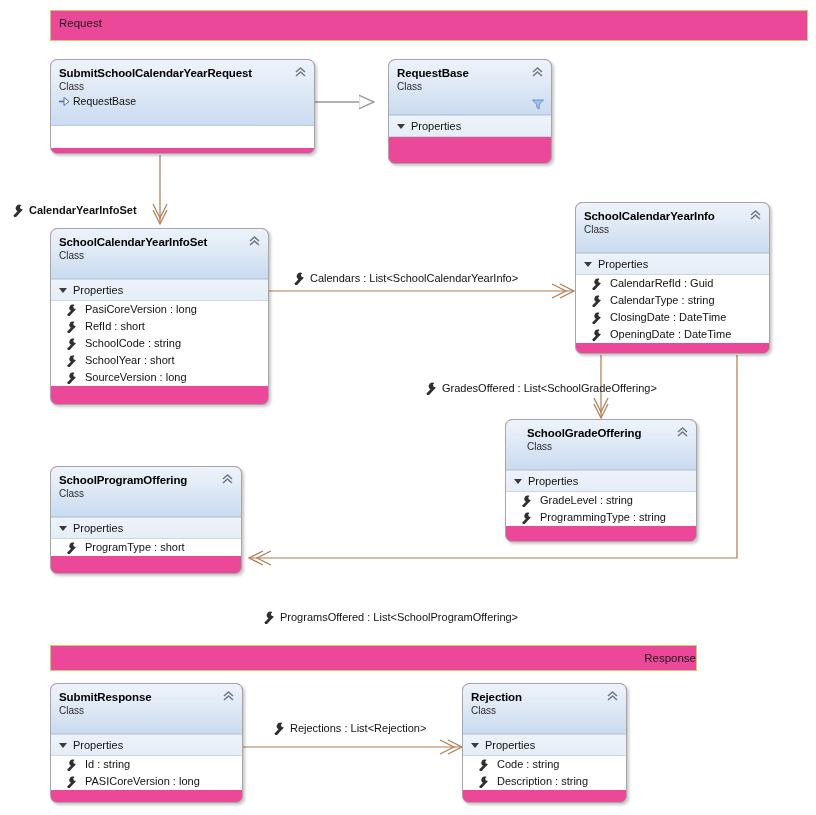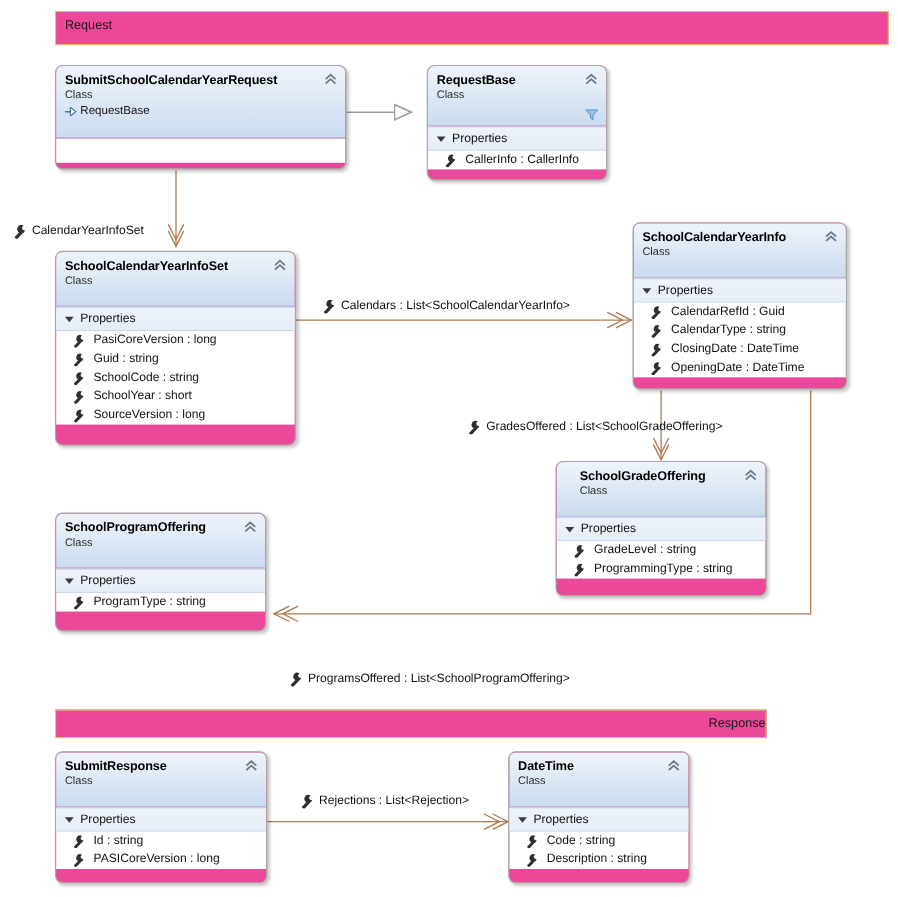--- a/index.html
+++ b/index.html
@@ -214,26 +214,20 @@
       </svg>
       <svg class="funnel" viewBox="0 0 12 11" xmlns="http://www.w3.org/2000/svg">
         <path d="M0.5,1 L11.5,1 L7.2,5.5 L7.2,10 L4.8,8.3 L4.8,5.5 z" fill="#9fc2e8" stroke="#5d8fc4" stroke-width="0.9"></path>
       </svg>
     </div>
     <div class="cls-body">
       <div class="cls-section">
         <span class="tri"></span>
         <span>Properties</span>
       </div>
-      <div class="member">
-        <svg class="wr" viewBox="0 0 12 12" xmlns="http://www.w3.org/2000/svg">
-          <path d="M8.6,0.6 a3.4,3.4 0 1 0 2.3,4.5 l-2.1,-0.7 -0.6,-1.8 1.3,-1.5 z M7.6,4.9 L3.2,9.6 a1.4,1.4 0 1 0 1.9,1.9 L9.3,7 z" fill="#2f2f2f"></path>
-        </svg>
-        <span>CallerInfo : CallerInfo</span>
-      </div>
     </div>
   </div>
 
   <div class="clsbox" style="left:50px; top:228px; width:219px; height:177px;">
     <div class="cls-header" style="height:50px;">
       <div class="cls-name">SchoolCalendarYearInfoSet</div>
       <div class="cls-stereo">Class</div>
       <svg class="chev" viewBox="0 0 13 12" xmlns="http://www.w3.org/2000/svg">
         <path d="M2,6 L6.5,2 L11,6" fill="none" stroke="#6d7a8a" stroke-width="1.6"></path>
         <path d="M2,10 L6.5,6 L11,10" fill="none" stroke="#6d7a8a" stroke-width="1.6"></path>
@@ -247,21 +241,21 @@
       <div class="member">
         <svg class="wr" viewBox="0 0 12 12" xmlns="http://www.w3.org/2000/svg">
             <path d="M8.6,0.6 a3.4,3.4 0 1 0 2.3,4.5 l-2.1,-0.7 -0.6,-1.8 1.3,-1.5 z M7.6,4.9 L3.2,9.6 a1.4,1.4 0 1 0 1.9,1.9 L9.3,7 z" fill="#2f2f2f"></path>
           </svg>
         <span>PasiCoreVersion : long</span>
       </div>
       <div class="member">
         <svg class="wr" viewBox="0 0 12 12" xmlns="http://www.w3.org/2000/svg">
             <path d="M8.6,0.6 a3.4,3.4 0 1 0 2.3,4.5 l-2.1,-0.7 -0.6,-1.8 1.3,-1.5 z M7.6,4.9 L3.2,9.6 a1.4,1.4 0 1 0 1.9,1.9 L9.3,7 z" fill="#2f2f2f"></path>
           </svg>
-        <span>Guid : string</span>
+        <span>RefId : short</span>
       </div>
       <div class="member">
         <svg class="wr" viewBox="0 0 12 12" xmlns="http://www.w3.org/2000/svg">
             <path d="M8.6,0.6 a3.4,3.4 0 1 0 2.3,4.5 l-2.1,-0.7 -0.6,-1.8 1.3,-1.5 z M7.6,4.9 L3.2,9.6 a1.4,1.4 0 1 0 1.9,1.9 L9.3,7 z" fill="#2f2f2f"></path>
           </svg>
         <span>SchoolCode : string</span>
       </div>
       <div class="member">
         <svg class="wr" viewBox="0 0 12 12" xmlns="http://www.w3.org/2000/svg">
             <path d="M8.6,0.6 a3.4,3.4 0 1 0 2.3,4.5 l-2.1,-0.7 -0.6,-1.8 1.3,-1.5 z M7.6,4.9 L3.2,9.6 a1.4,1.4 0 1 0 1.9,1.9 L9.3,7 z" fill="#2f2f2f"></path>
@@ -358,21 +352,21 @@
     </div>
     <div class="cls-body">
       <div class="cls-section">
         <span class="tri"></span>
         <span>Properties</span>
       </div>
       <div class="member">
         <svg class="wr" viewBox="0 0 12 12" xmlns="http://www.w3.org/2000/svg">
             <path d="M8.6,0.6 a3.4,3.4 0 1 0 2.3,4.5 l-2.1,-0.7 -0.6,-1.8 1.3,-1.5 z M7.6,4.9 L3.2,9.6 a1.4,1.4 0 1 0 1.9,1.9 L9.3,7 z" fill="#2f2f2f"></path>
           </svg>
-        <span>ProgramType : string</span>
+        <span>ProgramType : short</span>
       </div>
     </div>
   </div>
 
   <div class="clsbox" style="left:50px; top:683px; width:193px; height:120px;">
     <div class="cls-header" style="height:50px;">
       <div class="cls-name">SubmitResponse</div>
       <div class="cls-stereo">Class</div>
       <svg class="chev" viewBox="0 0 13 12" xmlns="http://www.w3.org/2000/svg">
         <path d="M2,6 L6.5,2 L11,6" fill="none" stroke="#6d7a8a" stroke-width="1.6"></path>
@@ -394,21 +388,21 @@
         <svg class="wr" viewBox="0 0 12 12" xmlns="http://www.w3.org/2000/svg">
             <path d="M8.6,0.6 a3.4,3.4 0 1 0 2.3,4.5 l-2.1,-0.7 -0.6,-1.8 1.3,-1.5 z M7.6,4.9 L3.2,9.6 a1.4,1.4 0 1 0 1.9,1.9 L9.3,7 z" fill="#2f2f2f"></path>
           </svg>
         <span>PASICoreVersion : long</span>
       </div>
     </div>
   </div>
 
   <div class="clsbox" style="left:462px; top:683px; width:165px; height:120px;">
     <div class="cls-header" style="height:50px;">
-      <div class="cls-name">DateTime</div>
+      <div class="cls-name">Rejection</div>
       <div class="cls-stereo">Class</div>
       <svg class="chev" viewBox="0 0 13 12" xmlns="http://www.w3.org/2000/svg">
         <path d="M2,6 L6.5,2 L11,6" fill="none" stroke="#6d7a8a" stroke-width="1.6"></path>
         <path d="M2,10 L6.5,6 L11,10" fill="none" stroke="#6d7a8a" stroke-width="1.6"></path>
       </svg>
     </div>
     <div class="cls-body">
       <div class="cls-section">
         <span class="tri"></span>
         <span>Properties</span>
@@ -421,21 +415,21 @@
       </div>
       <div class="member">
         <svg class="wr" viewBox="0 0 12 12" xmlns="http://www.w3.org/2000/svg">
             <path d="M8.6,0.6 a3.4,3.4 0 1 0 2.3,4.5 l-2.1,-0.7 -0.6,-1.8 1.3,-1.5 z M7.6,4.9 L3.2,9.6 a1.4,1.4 0 1 0 1.9,1.9 L9.3,7 z" fill="#2f2f2f"></path>
           </svg>
         <span>Description : string</span>
       </div>
     </div>
   </div>
 
-  <div class="conn-label" style="left:11px; top:203px;">
+  <div class="conn-label" style="left:11px; top:203px;font-weight:bold;">
     <svg class="wr" viewBox="0 0 12 12" xmlns="http://www.w3.org/2000/svg">
         <path d="M8.6,0.6 a3.4,3.4 0 1 0 2.3,4.5 l-2.1,-0.7 -0.6,-1.8 1.3,-1.5 z M7.6,4.9 L3.2,9.6 a1.4,1.4 0 1 0 1.9,1.9 L9.3,7 z" fill="#2f2f2f"></path>
       </svg>
     <span>CalendarYearInfoSet</span>
   </div>
 
   <div class="conn-label" style="left:292px; top:271px;">
     <svg class="wr" viewBox="0 0 12 12" xmlns="http://www.w3.org/2000/svg">
         <path d="M8.6,0.6 a3.4,3.4 0 1 0 2.3,4.5 l-2.1,-0.7 -0.6,-1.8 1.3,-1.5 z M7.6,4.9 L3.2,9.6 a1.4,1.4 0 1 0 1.9,1.9 L9.3,7 z" fill="#2f2f2f"></path>
       </svg>

